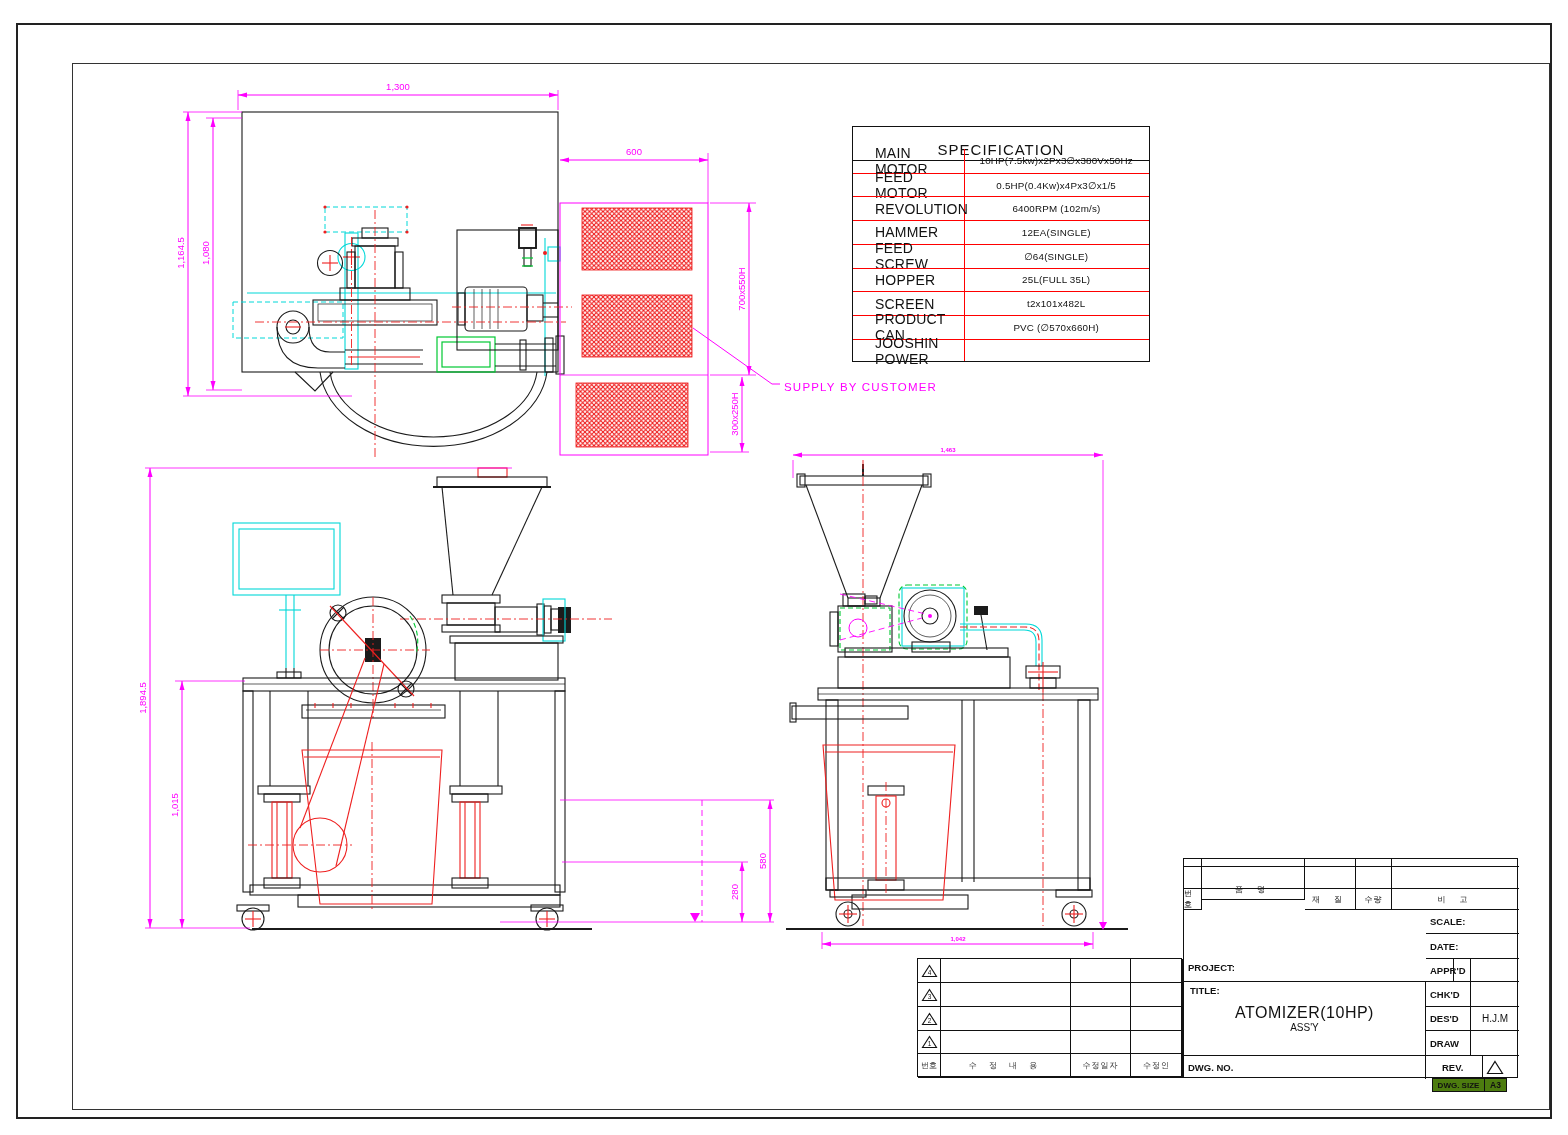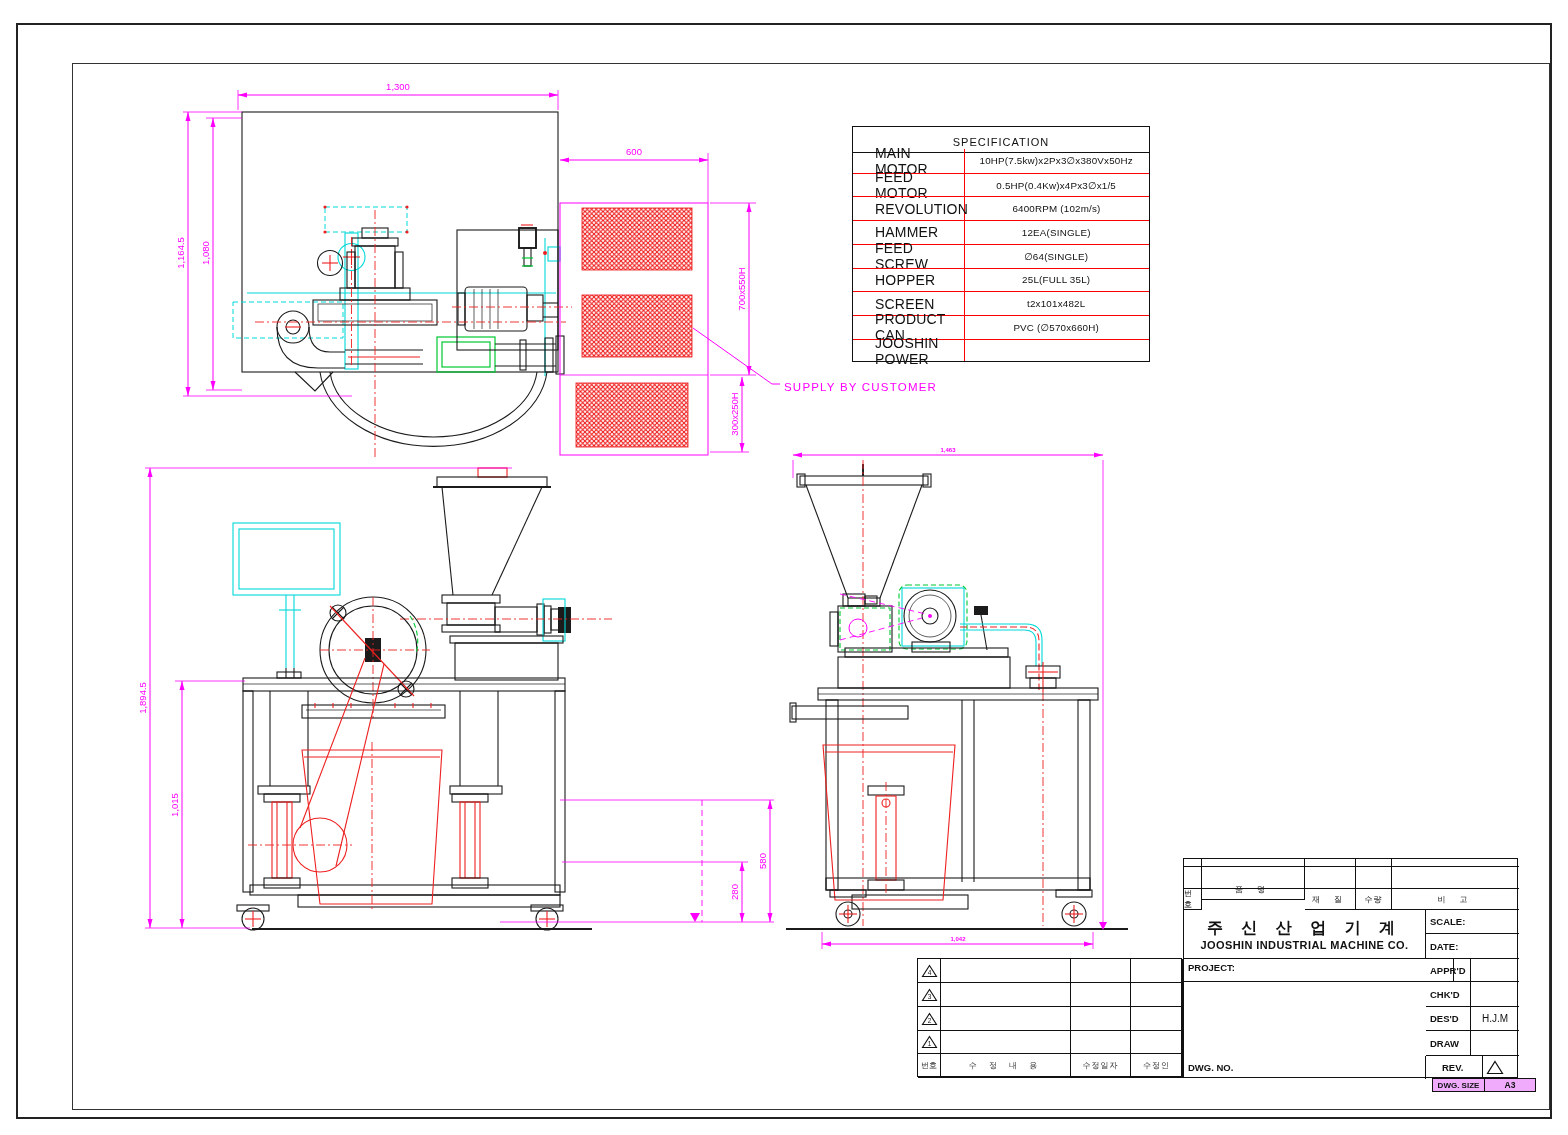--- a/index.html
+++ b/index.html
@@ -21,43 +21,43 @@
   .g{stroke:#00c832;fill:none;stroke-width:1.2px}
   .gd{stroke:#00c832;fill:none;stroke-width:1.1px;stroke-dasharray:5 3}
   .m{stroke:#ff00ff;fill:none;stroke-width:1px}
   .mt{stroke:#ff00ff;fill:none;stroke-width:.8px}
   .md{stroke:#ff00ff;fill:none;stroke-width:.9px;stroke-dasharray:6 4}
   .dt{fill:#ff00ff;font-family:"Liberation Sans",sans-serif;font-size:9.5px;text-anchor:middle}
   .dts{fill:#ff00ff;font-family:"Liberation Sans",sans-serif;font-size:6px;font-weight:bold;text-anchor:middle}
 
   
   .spec{left:852px;top:126px;width:298px;height:236px;border:1.6px solid #111;box-sizing:border-box;background:#fff;}
-  .spec-header{position:absolute;left:0;top:4px;width:100%;height:22px;border-bottom:1.3px solid #111;box-sizing:border-box;
-    display:flex;align-items:center;justify-content:center;font-size:11px;letter-spacing:1px;color:#111;}
+  .spec-header{position:absolute;left:0;top:12px;width:100%;height:22px;border-bottom:1.3px solid #111;box-sizing:border-box;
+    display:flex;align-items:center;justify-content:center;font-size:15px;letter-spacing:1px;color:#111;}
   .spec-row{position:absolute;left:0;width:100%;height:23.7px;display:flex;}
   .spec-row.sep{border-top:1px solid #ff0000;box-sizing:border-box;}
   .spec-label{width:111px;padding-left:22px;display:flex;align-items:center;font-size:14px;color:#111;letter-spacing:.2px;box-sizing:border-box;}
   .spec-value{width:187px;display:flex;align-items:center;justify-content:center;font-size:9.8px;color:#111;letter-spacing:.2px;}
   .spec-vline{position:absolute;left:111px;top:22px;width:1px;height:212px;background:#ff0000;}
 
   
   .tb{left:1183px;top:858px;width:335px;height:220px;border:1.6px solid #111;box-sizing:border-box;background:#fff;}
   .tb .cell{position:absolute;box-sizing:border-box;border-right:1px solid #111;border-bottom:1px solid #111;
     display:flex;align-items:center;color:#111;}
   .tb .nr{border-right:none;}
   .tb .nb{border-bottom:none;}
   .kr-h{font-size:8px;justify-content:center;letter-spacing:6px;color:#222;}
   .kr-h2{font-size:8px;justify-content:center;letter-spacing:1px;color:#222;}
   .company-kr{font-size:16px;letter-spacing:7px;font-weight:bold;color:#111;}
   .company-en{font-size:11px;font-weight:bold;letter-spacing:.4px;color:#111;}
   .lbl{font-size:9.5px;font-weight:bold;padding-left:4px;}
   .val{font-size:10px;justify-content:center;}
   .title-main{font-size:16px;color:#111;letter-spacing:.5px;}
   .title-sub{font-size:10px;color:#111;}
-  .dwgsize{left:1432px;top:1078px;width:104px;height:14px;border:1.4px solid #111;box-sizing:border-box;display:flex;background:#f0abfc;}
+  .dwgsize{left:1432px;top:1078px;width:75px;height:14px;border:1.4px solid #111;box-sizing:border-box;display:flex;background:#4d7c0f;}
   .dwgsize .a{width:52px;border-right:1px solid #111;box-sizing:border-box;display:flex;align-items:center;justify-content:center;font-size:8px;font-weight:bold;color:#111;}
   .dwgsize .b{flex:1;display:flex;align-items:center;justify-content:center;font-size:8.5px;font-weight:bold;color:#111;}
 
   
   .rev{left:917px;top:958px;width:265px;height:119px;border:1.6px solid #111;box-sizing:border-box;background:#fff;}
   .rev .cell{position:absolute;box-sizing:border-box;border-right:1px solid #111;border-bottom:1px solid #111;
     display:flex;align-items:center;justify-content:center;color:#333;}
   .rev .hdr{font-size:8px;letter-spacing:2px;}
 </style>
 </head>
@@ -480,31 +480,32 @@
   <div class="cell" style="left:121px;top:8px;width:51px;height:22px"></div>
   <div class="cell" style="left:172px;top:8px;width:36px;height:22px"></div>
   <div class="cell nr" style="left:208px;top:8px;width:127px;height:22px"></div>
 
   <div class="cell kr-h2" style="left:0;top:30px;width:18px;height:21px">번호</div>
   <div class="cell kr-h" style="left:18px;top:20px;width:103px;height:21px">품 명</div>
   <div class="cell kr-h" style="left:121px;top:30px;width:51px;height:21px">재 질</div>
   <div class="cell kr-h2" style="left:172px;top:30px;width:36px;height:21px">수량</div>
   <div class="cell kr-h nr" style="left:208px;top:30px;width:127px;height:21px">비 고</div>
 
-  <div class="cell" style="left:0;top:51px;width:242px;height:49px;flex-direction:column;justify-content:center">
-    <div class="company-kr">주 신 산 업 기 계</div>
-    <div class="company-en">JOOSHIN INDUSTRIAL MACHINE CO.</div>
-  </div>
   <div class="cell lbl nr" style="left:242px;top:51px;width:93px;height:24px">SCALE:</div>
   <div class="cell lbl nr" style="left:242px;top:75px;width:93px;height:25px">DATE:</div>
 
   <div class="cell lbl" style="left:0;top:100px;width:270px;height:23px;align-items:flex-start;padding-top:3px">PROJECT:</div>
   <div class="cell lbl" style="left:242px;top:100px;width:45px;height:23px">APPR'D</div>
   <div class="cell val nr" style="left:287px;top:100px;width:48px;height:23px"></div>
 
+  <div class="cell" style="left:0;top:123px;width:242px;height:74px;flex-direction:column;justify-content:center">
+    <div class="lbl" style="position:absolute;left:2px;top:3px">TITLE:</div>
+    <div class="title-main">ATOMIZER(10HP)</div>
+    <div class="title-sub">ASS'Y</div>
+  </div>
   <div class="cell lbl" style="left:242px;top:123px;width:45px;height:25px">CHK'D</div>
   <div class="cell val nr" style="left:287px;top:123px;width:48px;height:25px"></div>
   <div class="cell lbl" style="left:242px;top:148px;width:45px;height:24px">DES'D</div>
   <div class="cell val nr" style="left:287px;top:148px;width:48px;height:24px">H.J.M</div>
   <div class="cell lbl" style="left:242px;top:172px;width:45px;height:25px">DRAW</div>
   <div class="cell val nr" style="left:287px;top:172px;width:48px;height:25px"></div>
 
   <div class="cell lbl nb" style="left:0;top:197px;width:242px;height:23px">DWG. NO.</div>
   <div class="cell lbl nb" style="left:254px;top:197px;width:45px;height:23px">REV.</div>
   <div class="cell nr nb" style="left:287px;top:197px;width:48px;height:23px;justify-content:center">

